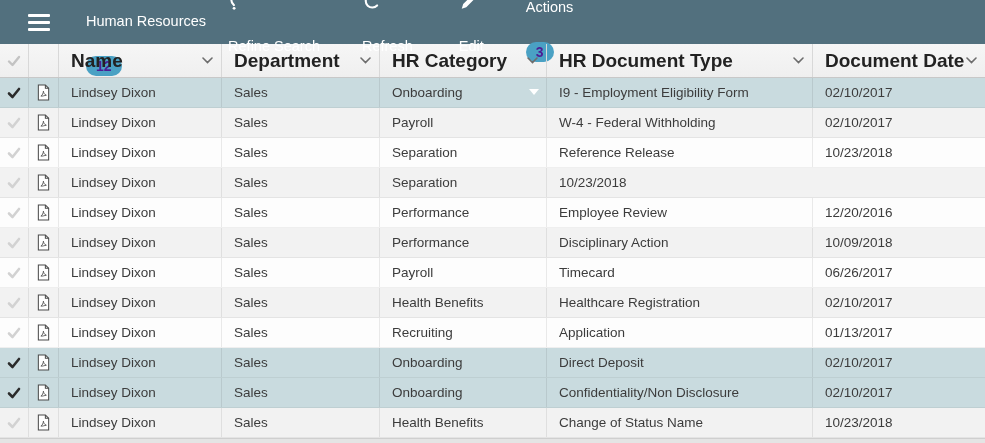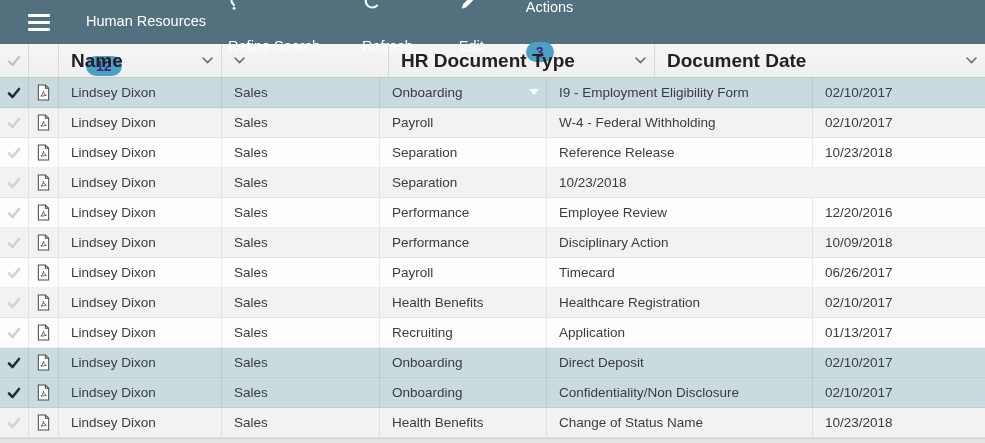--- a/index.html
+++ b/index.html
@@ -178,21 +178,28 @@
       </svg>
     </div>
     <div class="hdr-cell plain col-pdf"></div>
 
     <div class="hdr-cell col-name">
       <span class="lbl">Name</span>
       <svg width="11" height="7" viewBox="0 0 11 7">
           <polyline points="1,1 5.5,5.5 10,1" fill="none" stroke="#6d6d6d" stroke-width="1.6" stroke-linecap="round"></polyline>
         </svg>
     </div>
+    <div class="hdr-cell col-dept">
+      <span class="lbl">Department</span>
+      <svg width="11" height="7" viewBox="0 0 11 7">
+          <polyline points="1,1 5.5,5.5 10,1" fill="none" stroke="#6d6d6d" stroke-width="1.6" stroke-linecap="round"></polyline>
+        </svg>
+    </div>
     <div class="hdr-cell col-cat">
+      <span class="lbl">HR Category</span>
       <svg width="11" height="7" viewBox="0 0 11 7">
           <polyline points="1,1 5.5,5.5 10,1" fill="none" stroke="#6d6d6d" stroke-width="1.6" stroke-linecap="round"></polyline>
         </svg>
     </div>
     <div class="hdr-cell col-type">
       <span class="lbl">HR Document Type</span>
       <svg width="11" height="7" viewBox="0 0 11 7">
           <polyline points="1,1 5.5,5.5 10,1" fill="none" stroke="#6d6d6d" stroke-width="1.6" stroke-linecap="round"></polyline>
         </svg>
     </div>

